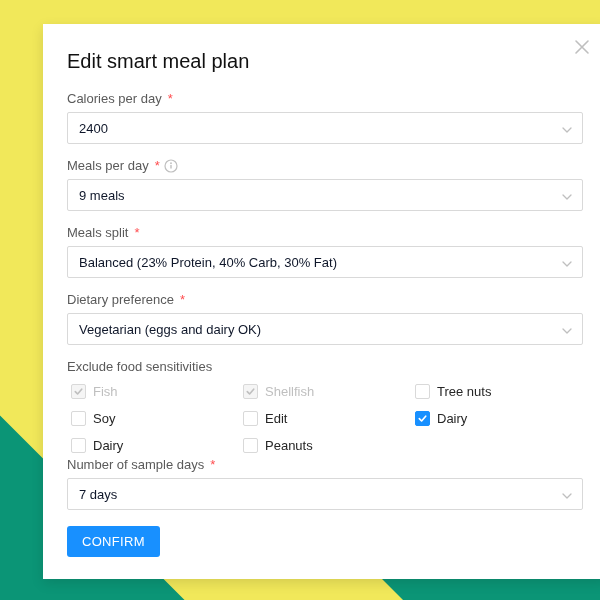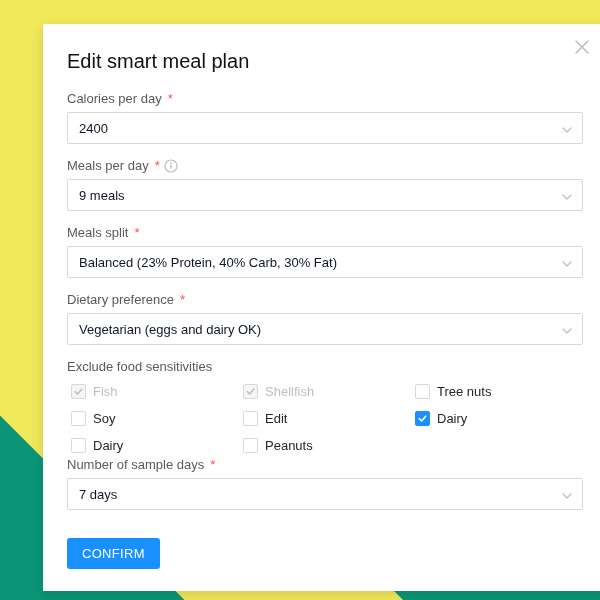--- a/index.html
+++ b/index.html
@@ -142,21 +142,21 @@
   }
   .chk-item.disabled .chk-box {
     background: #f5f5f5;
     border-color: #d9d9d9;
   }
   .chk-item.disabled.checked .chk-box {
     background: #f5f5f5;
   }
   .chk-box svg { width: 11px; height: 11px; }
   .chk-label { color: #262626; }
-  .footer { margin-top: 28px; }
+  .footer { margin-top: 16px; }
   .btn-primary {
     background: #1890ff;
     color: #fff;
     border: none;
     border-radius: 3px;
     padding: 8px 15px;
     font-size: 13px;
     letter-spacing: 0.3px;
     cursor: pointer;
   }

